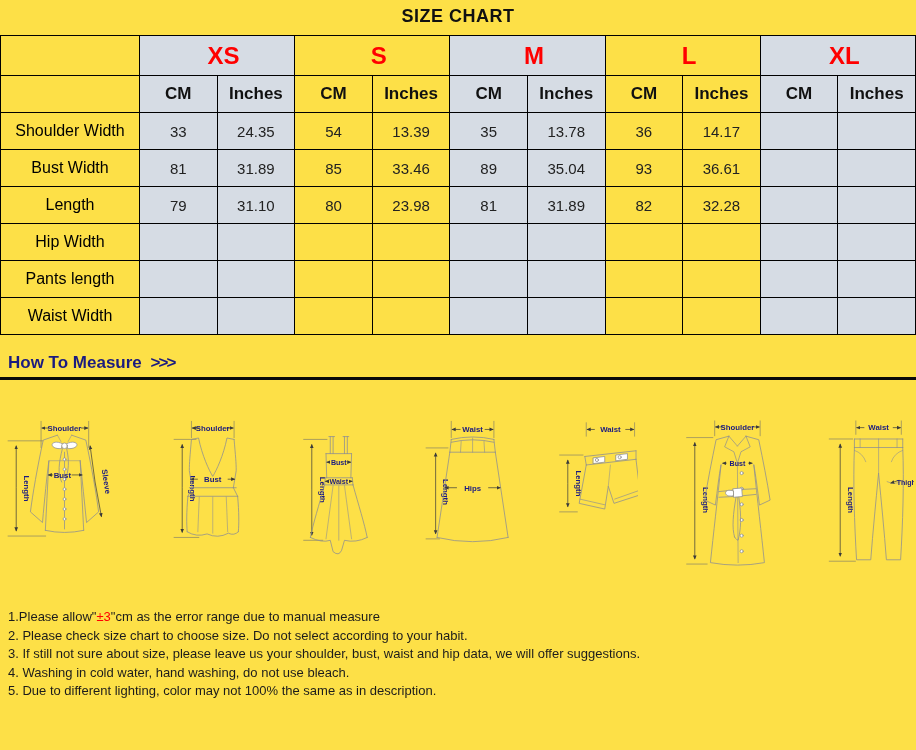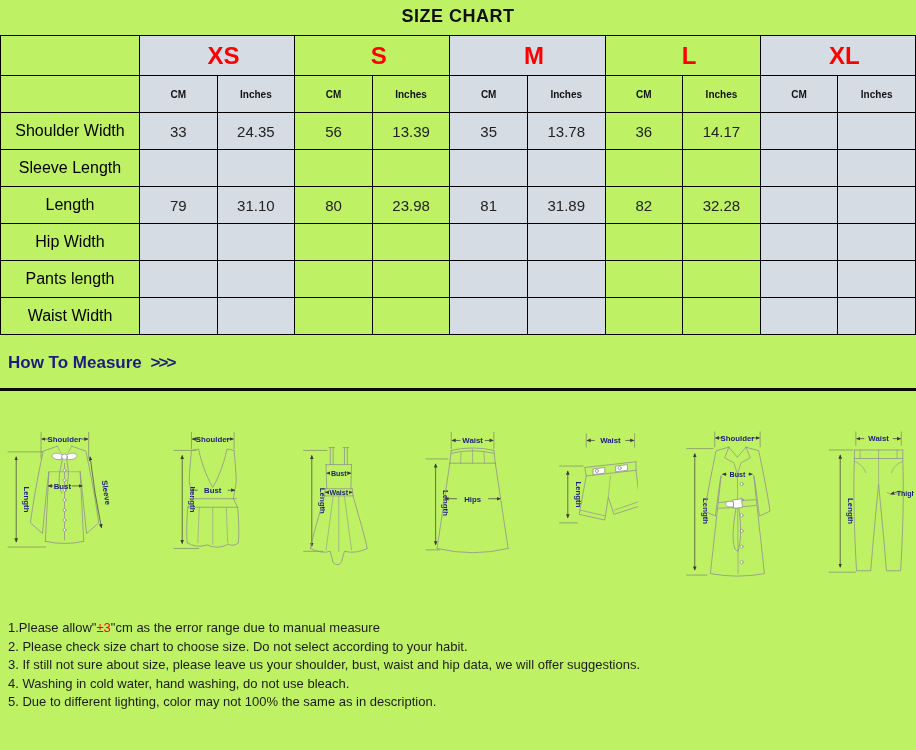--- a/index.html
+++ b/index.html
@@ -1,33 +1,33 @@
 <!DOCTYPE html>
 <html><head>
 <meta charset="utf-8">
 <style>
   html,body { margin:0; padding:0; background:#fff; }
-  .page { width:916px; height:750px; background:#bef264; overflow:hidden;
+  .page { width:916px; height:750px; background:#fde047; overflow:hidden;
           font-family:"Liberation Sans", sans-serif; color:#1a1a1a; }
   .title { margin:6px 0 8px 0; text-align:center; font-size:18px; font-weight:bold;
            color:#111; letter-spacing:0.5px; }
 
   
   table.size { border-collapse:collapse; table-layout:fixed; width:916px; }
   table.size td { border:1px solid #000; text-align:center; vertical-align:middle;
                   overflow:hidden; white-space:nowrap; }
   col.gray { background:#d6dce4; }
   tr.sizes td { height:37px;padding-left:14px; }
   td.size-name { color:#ff0000; font-size:24px; font-weight:bold; }
-  tr.units td { height:34px; font-size:10px; font-weight:bold; color:#111; }
+  tr.units td { height:34px; font-size:17px; font-weight:bold; color:#111; }
   tbody.size-body td { height:34px; font-size:15px; color:#222; }
   tbody.size-body td.rowlabel { font-size:16px; color:#000; }
 
   
-  .measure-head { margin:18px 0 15px 8px; font-size:17px; font-weight:bold; color:#1b1b80; }
+  .measure-head { margin:18px 0 4px 8px; font-size:17px; font-weight:bold; color:#1b1b80; }
   .measure-head .chev { letter-spacing:-2px; margin-left:4px; }
   .rule { height:3px; background:#0a0a0a; margin-top:3px; }
 
   
   .figures { margin-top:7px; display:flex; justify-content:space-between;
              align-items:flex-start; padding:0 2px; width:912px;gap:44px; }
   .fig { display:block; }
   .garment { stroke:#8f8f8f; stroke-width:1.1; fill:none; stroke-linecap:round; stroke-linejoin:round; }
   .garmentf { stroke:#8f8f8f; stroke-width:1.1; fill:#fff; stroke-linecap:round; stroke-linejoin:round; }
   .meas { stroke:#3a3a3a; stroke-width:1; fill:none; }
@@ -90,39 +90,39 @@
         <td>Inches</td>
         <td>CM</td>
         <td>Inches</td>
       </tr>
     </thead>
     <tbody class="size-body">
         <tr>
           <td class="rowlabel">Shoulder Width</td>
           <td>33</td>
           <td>24.35</td>
-          <td>56</td>
+          <td>54</td>
           <td>13.39</td>
           <td>35</td>
           <td>13.78</td>
           <td>36</td>
           <td>14.17</td>
           <td></td>
           <td></td>
         </tr>
         <tr>
-          <td class="rowlabel">Sleeve Length</td>
-          <td></td>
-          <td></td>
-          <td></td>
-          <td></td>
-          <td></td>
-          <td></td>
-          <td></td>
-          <td></td>
+          <td class="rowlabel">Bust Width</td>
+          <td>81</td>
+          <td>31.89</td>
+          <td>85</td>
+          <td>33.46</td>
+          <td>89</td>
+          <td>35.04</td>
+          <td>93</td>
+          <td>36.61</td>
           <td></td>
           <td></td>
         </tr>
         <tr>
           <td class="rowlabel">Length</td>
           <td>79</td>
           <td>31.10</td>
           <td>80</td>
           <td>23.98</td>
           <td>81</td>

